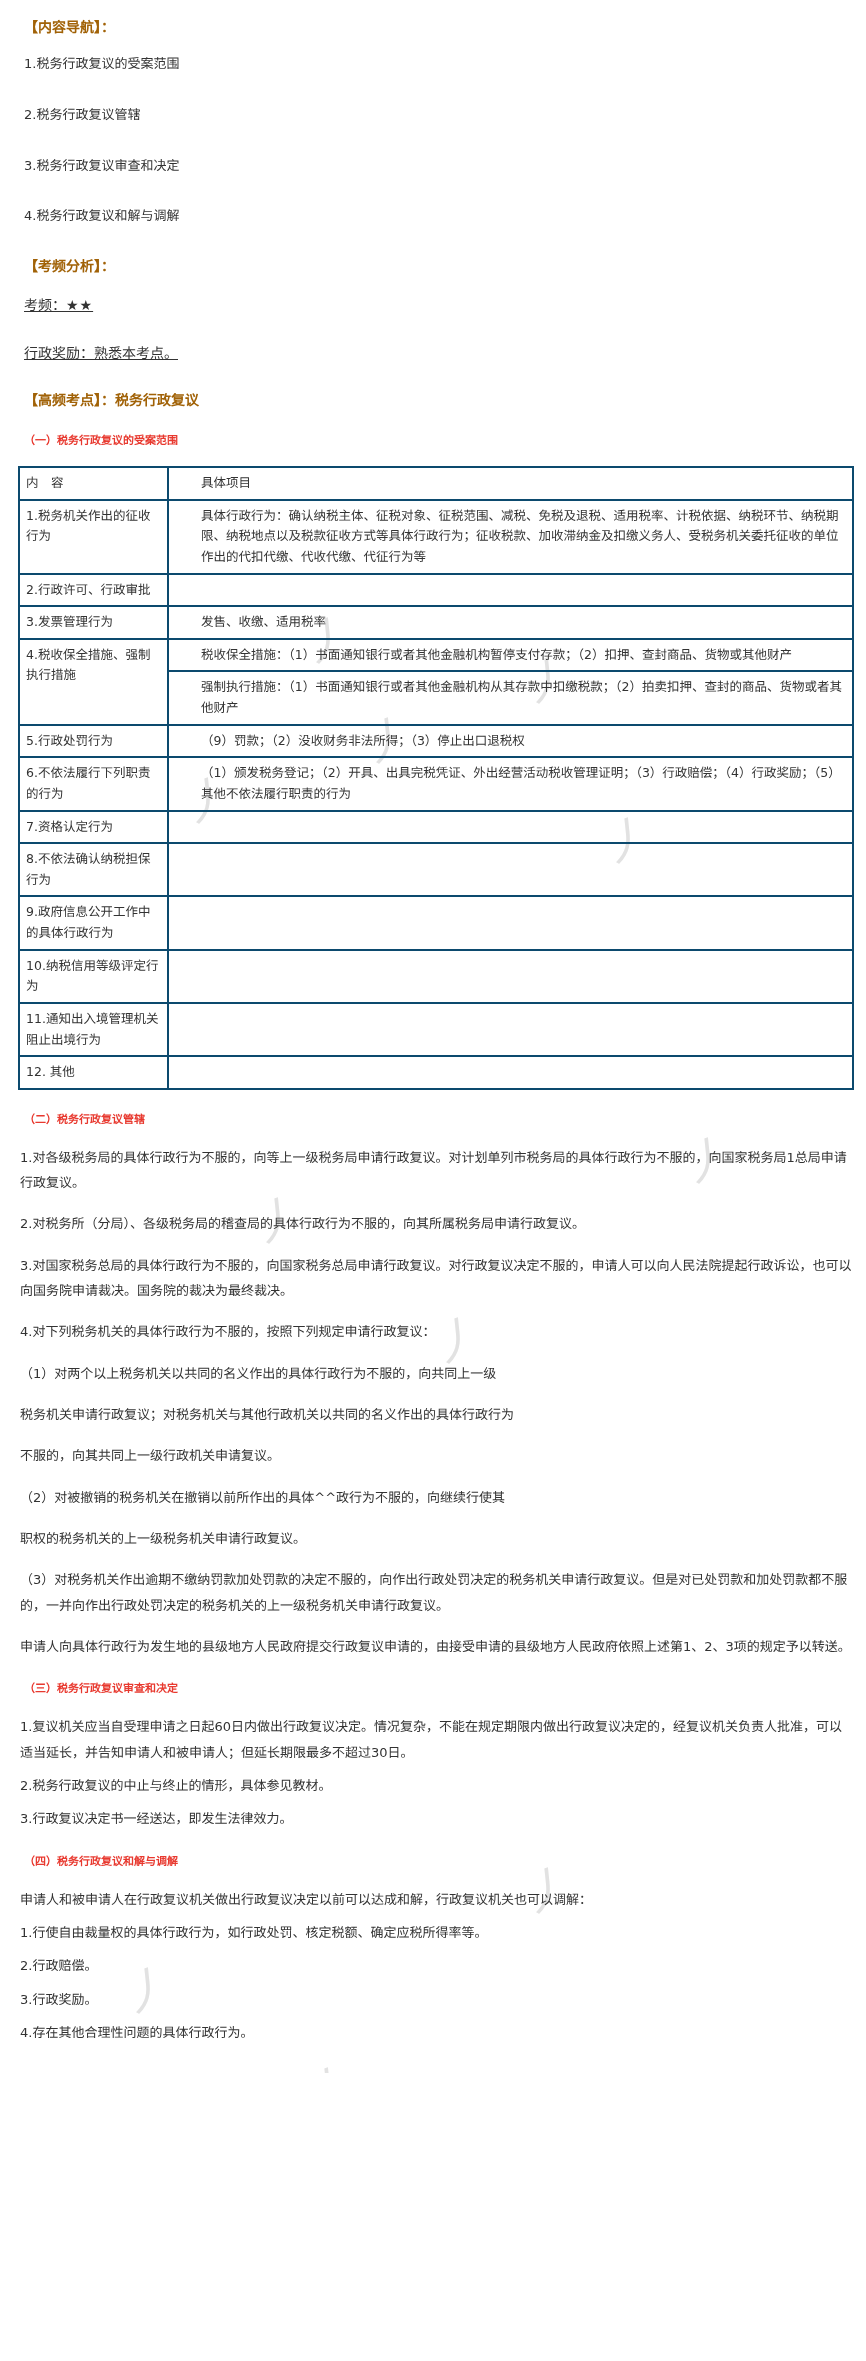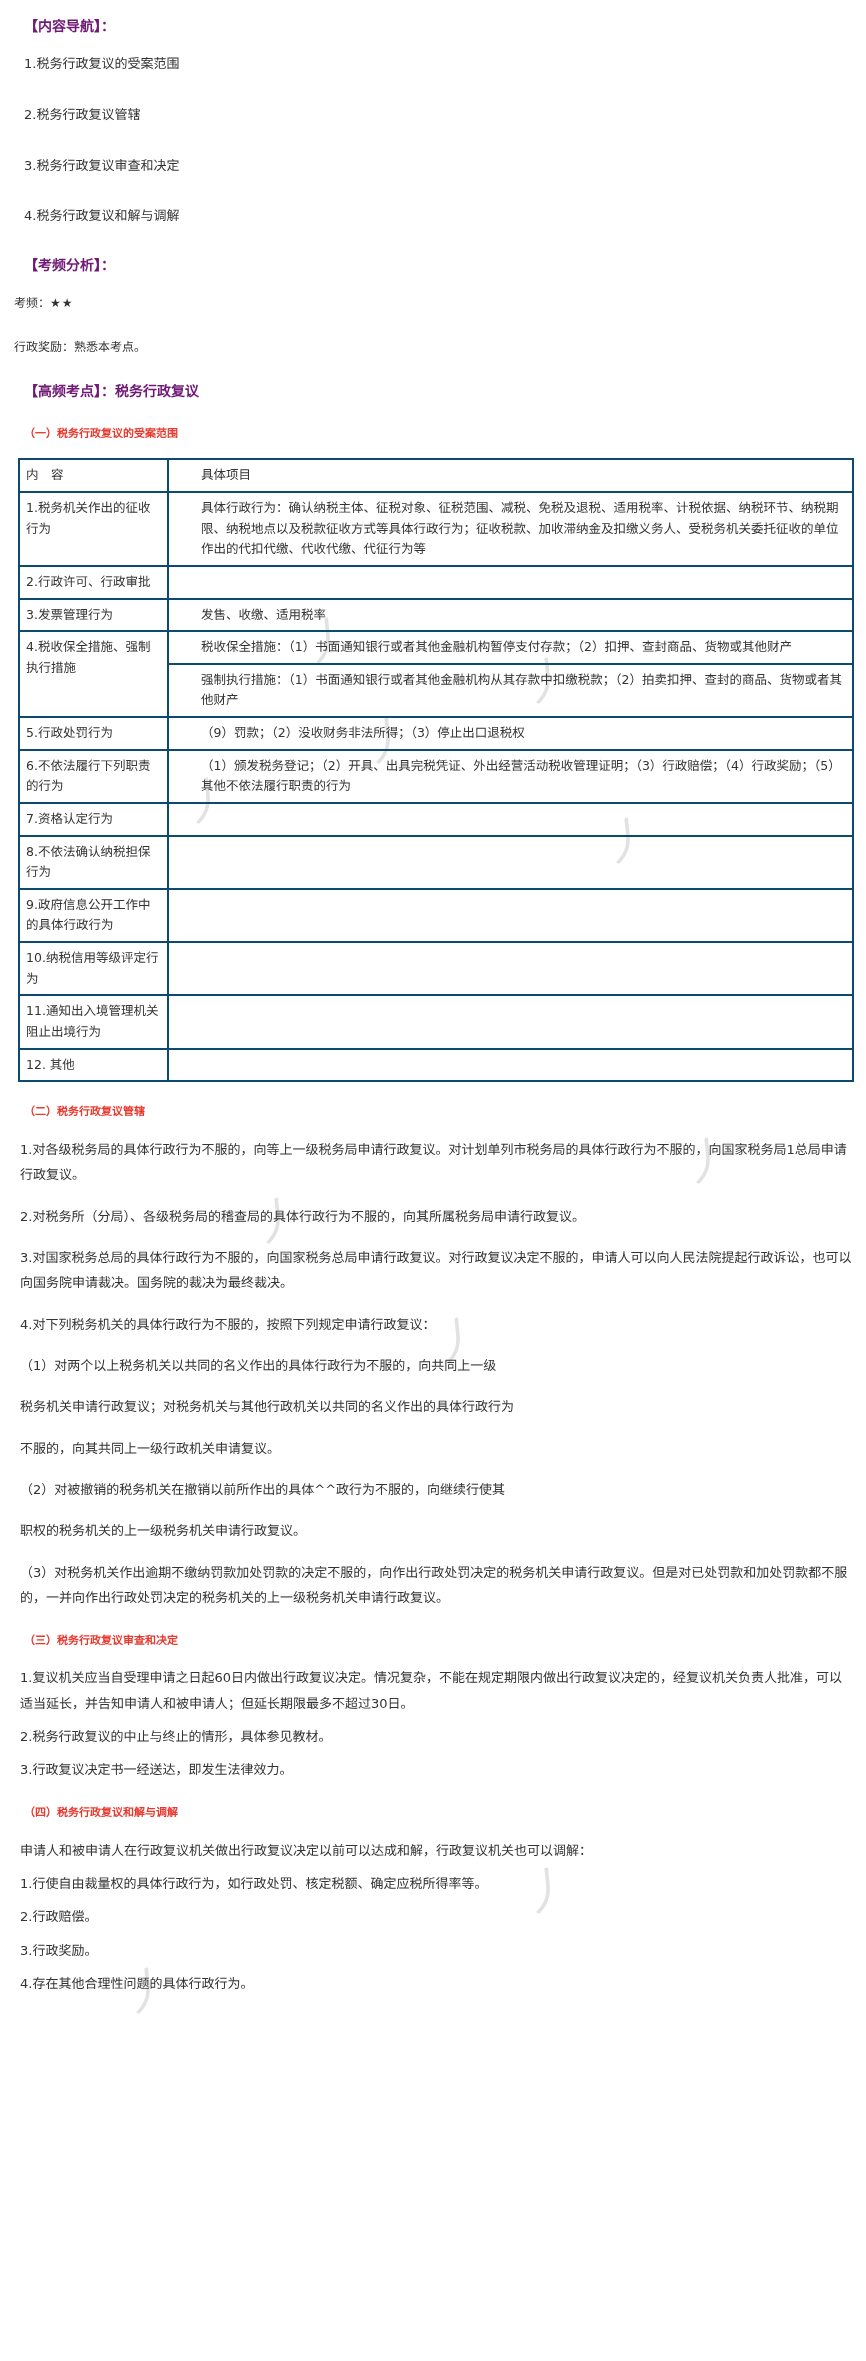--- a/index.html
+++ b/index.html
@@ -34,36 +34,36 @@
     user-select: none;
     z-index: 0;
     letter-spacing: -6px;
   }
 
   .content { position: relative; z-index: 2; }
 
   h2.block-title {
     font-size: 14px;
     font-weight: bold;
-    color: #701a75;
+    color: #a16207;
     margin: 16px 0 14px 10px;
     line-height: 1.6;
-    font-family: Liberation Serif, serif;
   }
   h2.block-title:first-child { margin-top: 6px; }
 
   p.nav-item {
     margin: 0 0 26px 10px;
     font-size: 13px;
     color: #333;
   }
   p.plain {
-    margin: 0 0 22px 0;
-    font-size: 12px;
-    color: #333;
+    margin: 0 0 22px 10px;
+    font-size: 14px;
+    color: #333;
+    text-decoration: underline;
   }
   .stars { letter-spacing: 1px; }
 
   h3.red-head {
     color: #e8392f;
     font-size: 11px;
     font-weight: bold;
     margin: 20px 0 14px 10px;
   }
 
@@ -201,20 +201,21 @@
     <p class="para">1.对各级税务局的具体行政行为不服的，向等上一级税务局申请行政复议。对计划单列市税务局的具体行政行为不服的，向国家税务局1总局申请行政复议。</p>
     <p class="para">2.对税务所（分局）、各级税务局的稽查局的具体行政行为不服的，向其所属税务局申请行政复议。</p>
     <p class="para">3.对国家税务总局的具体行政行为不服的，向国家税务总局申请行政复议。对行政复议决定不服的，申请人可以向人民法院提起行政诉讼，也可以向国务院申请裁决。国务院的裁决为最终裁决。</p>
     <p class="para">4.对下列税务机关的具体行政行为不服的，按照下列规定申请行政复议：</p>
     <p class="para">（1）对两个以上税务机关以共同的名义作出的具体行政行为不服的，向共同上一级</p>
     <p class="para">税务机关申请行政复议；对税务机关与其他行政机关以共同的名义作出的具体行政行为</p>
     <p class="para">不服的，向其共同上一级行政机关申请复议。</p>
     <p class="para">（2）对被撤销的税务机关在撤销以前所作出的具体^^政行为不服的，向继续行使其</p>
     <p class="para">职权的税务机关的上一级税务机关申请行政复议。</p>
     <p class="para">（3）对税务机关作出逾期不缴纳罚款加处罚款的决定不服的，向作出行政处罚决定的税务机关申请行政复议。但是对已处罚款和加处罚款都不服的，一并向作出行政处罚决定的税务机关的上一级税务机关申请行政复议。</p>
+    <p class="para">申请人向具体行政行为发生地的县级地方人民政府提交行政复议申请的，由接受申请的县级地方人民政府依照上述第1、2、3项的规定予以转送。</p>
 
     <h3 class="red-head">（三）税务行政复议审查和决定</h3>
 
     <p class="para-tight">1.复议机关应当自受理申请之日起60日内做出行政复议决定。情况复杂，不能在规定期限内做出行政复议决定的，经复议机关负责人批准，可以适当延长，并告知申请人和被申请人；但延长期限最多不超过30日。</p>
     <p class="para-tight">2.税务行政复议的中止与终止的情形，具体参见教材。</p>
     <p class="para-tight">3.行政复议决定书一经送达，即发生法律效力。</p>
 
     <h3 class="red-head">（四）税务行政复议和解与调解</h3>
 
     <p class="para-tight">申请人和被申请人在行政复议机关做出行政复议决定以前可以达成和解，行政复议机关也可以调解：</p>

